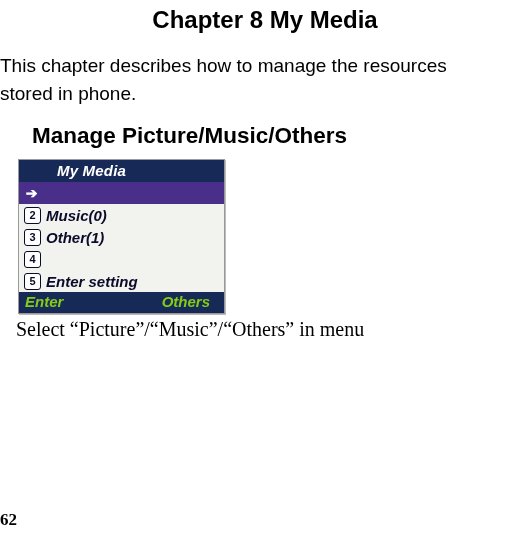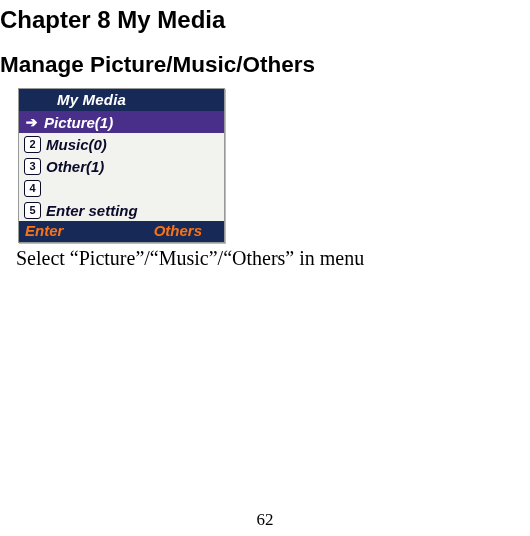--- a/index.html
+++ b/index.html
@@ -14,37 +14,39 @@
     position: relative;
   }
   .page {
     padding: 0;
   }
   h1.chapter {
     font-size: 24px;
     font-weight: bold;
     margin: 6px 0 18px 0;
     font-family: Arial, Helvetica, sans-serif;
+    text-align: center;
   }
   p.body {
     font-size: 19px;
     line-height: 1.45;
     margin: 0 0 2px 0;
     text-align: justify;
     font-family: Arial, Helvetica, sans-serif;
   }
   p.body .strong {
     font-weight: bold;
     text-decoration: underline;
   }
   h2.section {
     font-size: 22.5px;
     font-weight: bold;
     margin: 16px 0 10px 0;
     font-family: Arial, Helvetica, sans-serif;
+    padding-left: 32px;
   }
   .phone-shot {
     margin-left: 18px;
     width: 205px;
     background: #fff;
     border: 1px solid #999;
     box-shadow: 1px 1px 0 #bbb;
   }
   .phone-title {
     background: #172a57;
@@ -100,60 +102,64 @@
     width: 15px;
     height: 15px;
     align-items: center;
     justify-content: center;
     margin-right: 5px;
   }
   .softkeys {
     display: flex;
     justify-content: space-between;
     background: #172a57;
-    color: #f97316;
-    padding: 1px 22px 3px 6px;
+    color: #84cc16;
+    padding: 1px 14px 3px 6px;
     font-family: "Arial Black", Arial, sans-serif;
     font-weight: 900;
     font-style: italic;
     font-size: 15px;
   }
   p.caption {
     font-family: "Times New Roman", Times, serif;
     font-size: 20px;
     margin: 4px 0 0 16px;
   }
   .page-number {
     position: absolute;
     bottom: 6px;
     width: 530px;
-    text-align: center;
+    text-align: left;
     font-family: "Times New Roman", Times, serif;
     font-size: 17px;
     left: 0;
+    font-weight: bold;
   }
 </style>
 </head>
 <body>
 
 <div class="page">
 
   <h1 class="chapter">Chapter 8 My Media</h1>
 
+  <p class="body">
+    <span>This chapter describes how to manage the resources</span><br>
+    <span>stored in phone.</span>
+  </p>
 
 
   <h2 class="section">Manage Picture/Music/Others</h2>
 
   <div class="phone-shot">
     <div class="phone-title">My Media</div>
     <div class="menu-list">
 
       <div class="menu-row selected">
         <span class="arrow">➔</span>
-        <span>Picture(1)</span>
       </div>
 
       <div class="menu-row">
         <span class="rownum box">2</span>
         <span>Music(0)</span>
       </div>
 
       <div class="menu-row">
         <span class="rownum box">3</span>
         <span>Other(1)</span>

